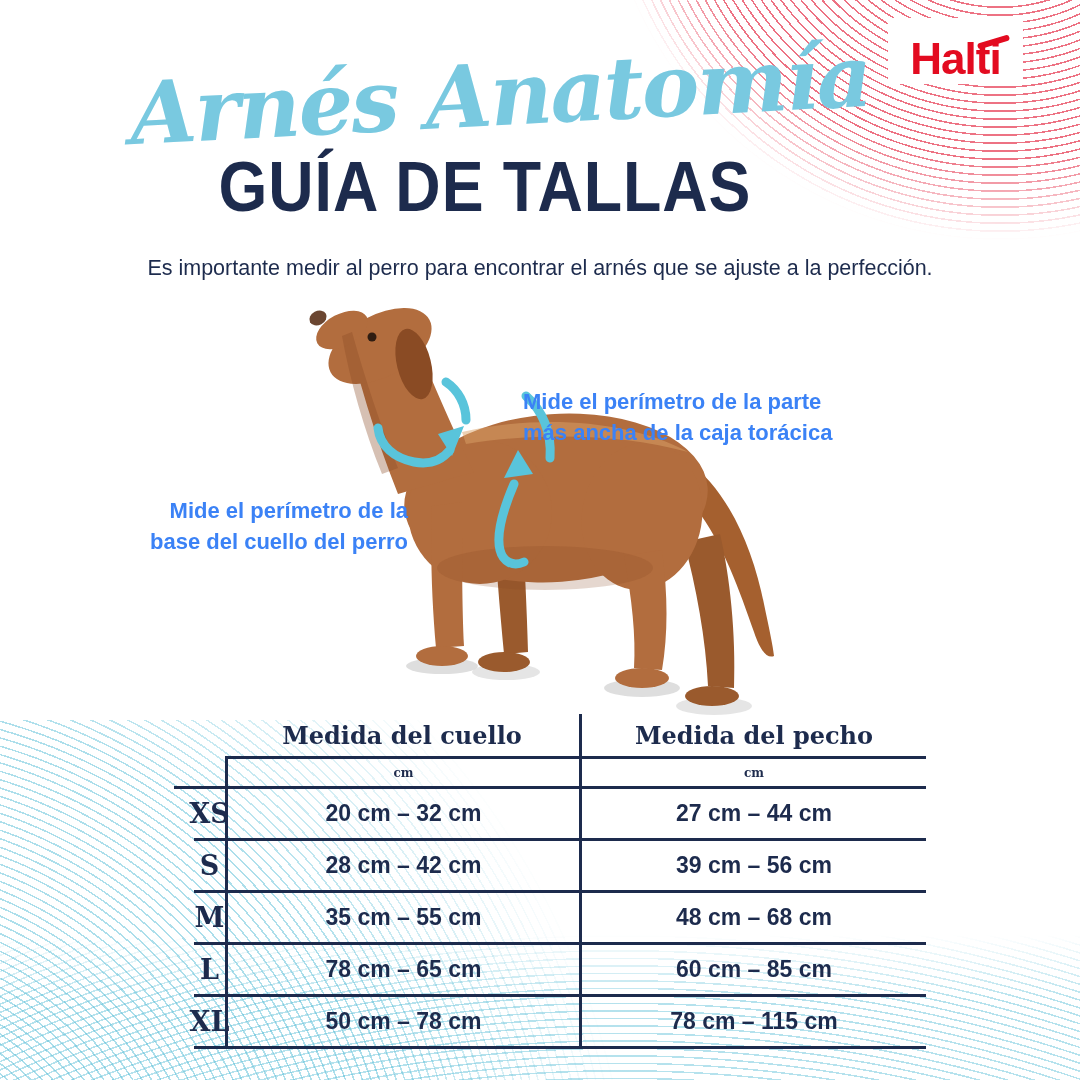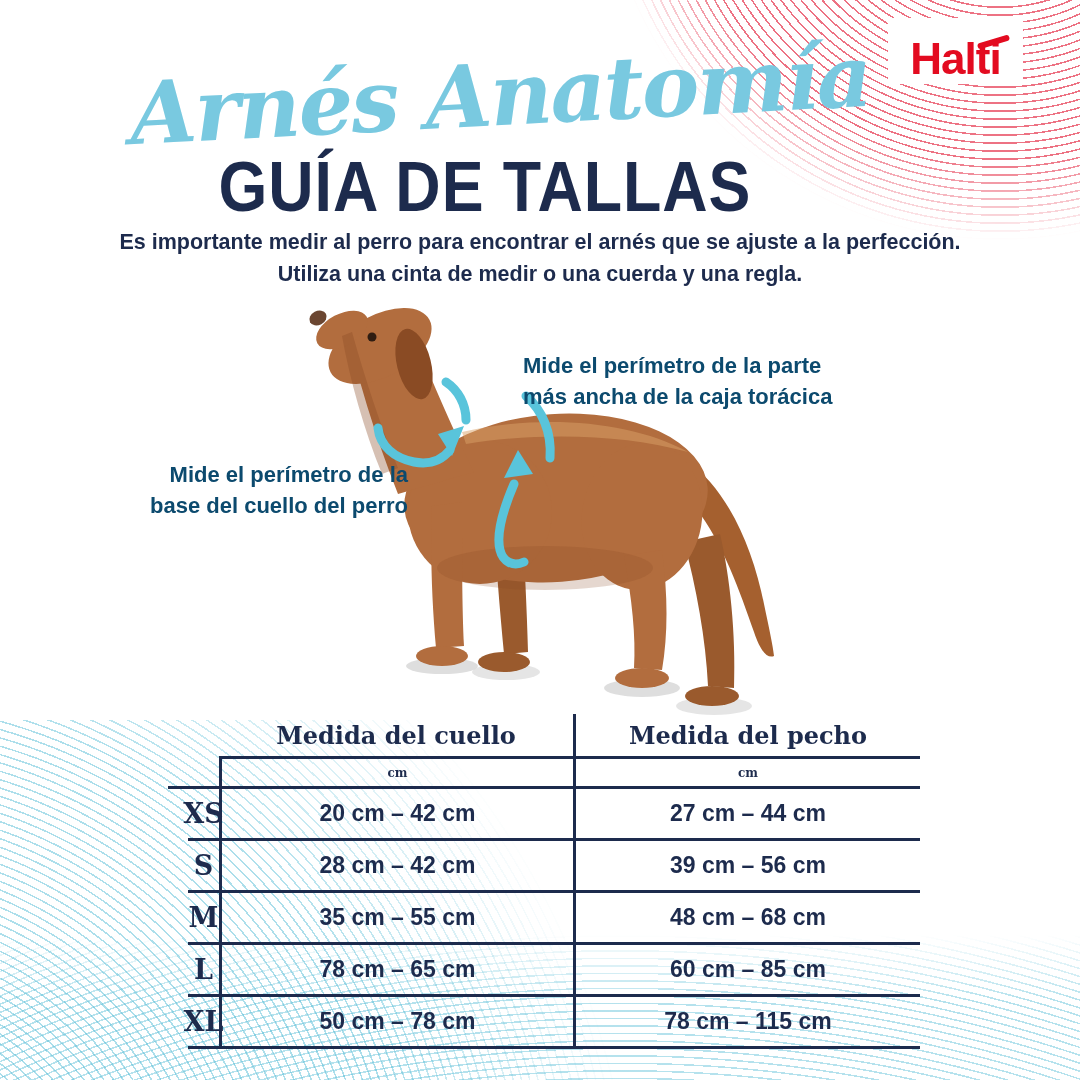--- a/index.html
+++ b/index.html
@@ -49,32 +49,32 @@
     position:absolute;top:44px;left:0;width:1000px;text-align:center;z-index:2;
     font-family:"DejaVu Serif",serif;font-style:italic;font-weight:700;
     font-size:86px;color:#79c9e0;transform:rotate(-3deg);letter-spacing:-2px;
   }
   .main-title{
     position:absolute;top:146px;left:0;width:970px;text-align:center;z-index:2;
     font-weight:700;font-size:64px;color:#1d2b4d;letter-spacing:1px;
     transform:scale(.98,1.1);transform-origin:top center;
   }
   .intro{
-    position:absolute;top:226px;left:0;width:1080px;text-align:center;z-index:2;
-    font-size:21.5px;font-weight:700;line-height:1.5;color:#1d2b4d;
+    position:absolute;top:252px;left:0;width:1080px;text-align:center;z-index:2;
+    font-size:21.5px;font-weight:400;line-height:1.5;color:#1d2b4d;
   }
   
-  .note{position:absolute;z-index:3;font-size:22px;font-weight:600;line-height:1.4;color:#0c4a6e;}
+  .note{position:absolute;z-index:3;font-size:22px;font-weight:600;line-height:1.4;color:#3b82f6;margin-top:36px;}
   .note-chest{left:523px;top:351px;text-align:left;}
   .note-neck{left:150px;top:460px;width:258px;text-align:right;}
   
   .dog-svg{position:absolute;left:0;top:0;width:1080px;height:1080px;z-index:1;}
   
   .size-table{
-    position:absolute;left:168px;top:714px;width:752px;z-index:2;
+    position:absolute;left:174px;top:714px;width:752px;z-index:2;
     display:grid;grid-template-columns:51px 357px 344px;
     grid-auto-rows:auto;color:#1d2b4d;background:transparent;
   }
   .cell{display:flex;align-items:center;justify-content:center;background:transparent;}
   .h-cell{height:42px;font-family:"DejaVu Serif",serif;font-weight:700;font-size:24px;}
   .u-cell{height:27px;font-family:"DejaVu Serif",serif;font-weight:700;font-size:12px;}
   .r-cell{height:49px;}
   .size-cell{font-family:"DejaVu Serif",serif;font-weight:700;font-size:27px;margin-left:20px;}
   .val-cell{font-size:23px;font-weight:700;}
   .b-bottom{border-bottom:3px solid #1d2b4d;}
@@ -93,21 +93,20 @@
   <div class="logo-plate">
     <span class="logo-text">Halti</span>
     <span class="logo-cross"></span>
   </div>
 
   <div class="script-title">Arnés Anatomía</div>
   <div class="main-title">GUÍA DE TALLAS</div>
 
   <div class="intro">
     <div>Es importante medir al perro para encontrar el arnés que se ajuste a la perfección.</div>
-    <div>Utiliza una cinta de medir o una cuerda y una regla.</div>
   </div>
 
   <svg class="dog-svg" viewBox="0 0 1080 1080" aria-hidden="true">
     <g>
       <ellipse cx="442" cy="666" rx="36" ry="8" fill="#bdbdbd" opacity="0.5"></ellipse>
       <ellipse cx="506" cy="672" rx="34" ry="8" fill="#bdbdbd" opacity="0.4"></ellipse>
       <ellipse cx="642" cy="688" rx="38" ry="9" fill="#bdbdbd" opacity="0.5"></ellipse>
       <ellipse cx="714" cy="706" rx="38" ry="9" fill="#bdbdbd" opacity="0.4"></ellipse>
     </g>
     <g>
@@ -164,21 +163,21 @@
 
     <div class="cell h-cell"></div>
     <div class="cell h-cell b-right b-bottom">Medida del cuello</div>
     <div class="cell h-cell b-bottom">Medida del pecho</div>
 
     <div class="cell u-cell b-bottom"></div>
     <div class="cell u-cell b-left b-right b-bottom">cm</div>
     <div class="cell u-cell b-bottom">cm</div>
 
     <div class="cell r-cell size-cell b-bottom">XS</div>
-    <div class="cell r-cell val-cell b-left b-right b-bottom">20 cm – 42 cm</div>
+    <div class="cell r-cell val-cell b-left b-right b-bottom">20 cm – 32 cm</div>
     <div class="cell r-cell val-cell b-bottom">27 cm – 44 cm</div>
 
     <div class="cell r-cell size-cell b-bottom">S</div>
     <div class="cell r-cell val-cell b-left b-right b-bottom">28 cm – 42 cm</div>
     <div class="cell r-cell val-cell b-bottom">39 cm – 56 cm</div>
 
     <div class="cell r-cell size-cell b-bottom">M</div>
     <div class="cell r-cell val-cell b-left b-right b-bottom">35 cm – 55 cm</div>
     <div class="cell r-cell val-cell b-bottom">48 cm – 68 cm</div>
 

